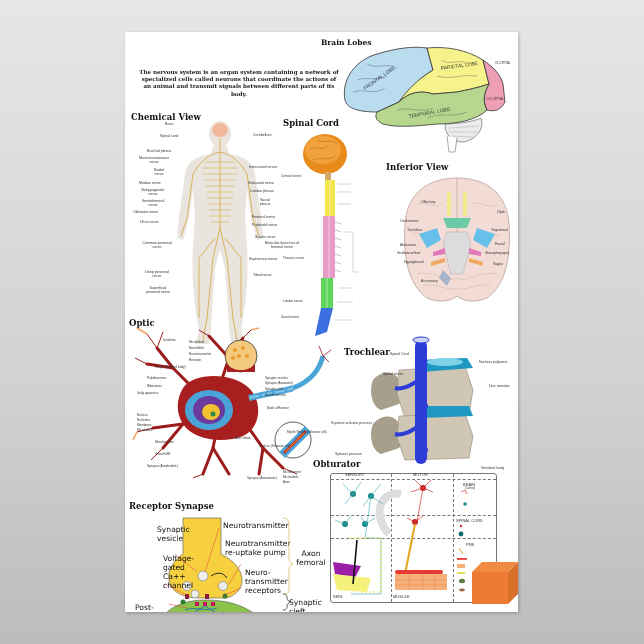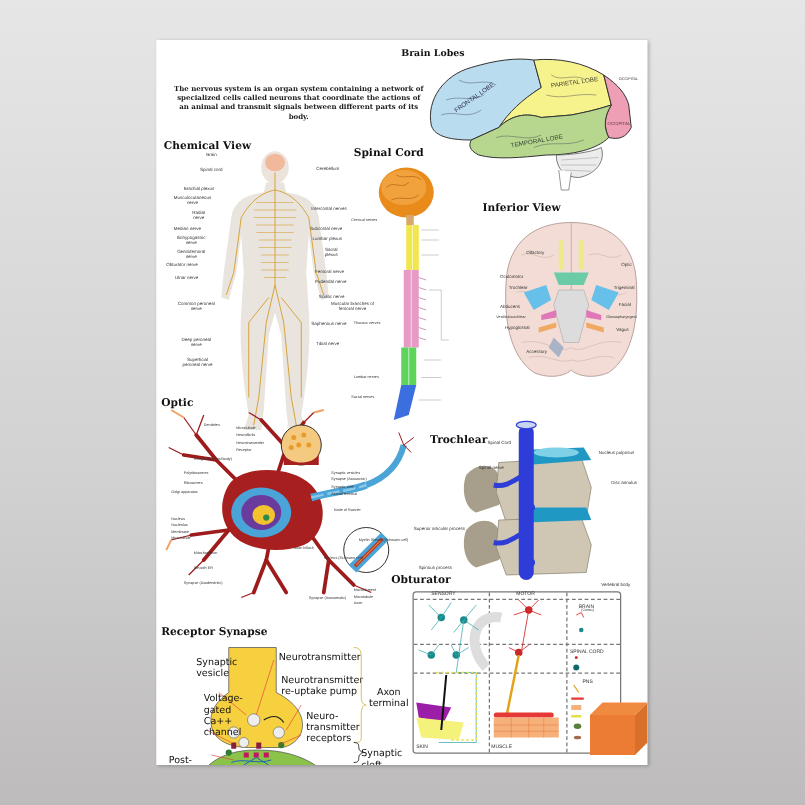--- a/index.html
+++ b/index.html
@@ -339,21 +339,21 @@
         <line x1="76" y1="50" x2="64" y2="70"></line>
         <line x1="0" y1="70" x2="20" y2="80"></line>
         <line x1="76" y1="74" x2="58" y2="82"></line>
         <line x1="4" y1="90" x2="22" y2="94"></line>
       </g>
   </svg>
   <div>
     <div class="syn-lbl" style="left:32px;top:493px;width:36px;white-space:normal;">Synaptic vesicle</div>
     <div class="syn-lbl" style="left:98px;top:489px;">Neurotransmitter</div>
     <div class="syn-lbl" style="left:100px;top:507px;width:66px;white-space:normal;text-align:left;">Neurotransmitter re-uptake pump</div>
-    <div class="syn-lbl" style="left:170px;top:517px;width:32px;white-space:normal;text-align:center;">Axon terminal</div>
+    <div class="syn-lbl" style="left:170px;top:517px;width:32px;white-space:normal;text-align:center;">Axon femoral</div>
     <div class="syn-lbl" style="left:6px;top:522px;width:38px;white-space:normal;margin-left:32px;">Voltage-gated Ca++ channel</div>
     <div class="syn-lbl" style="left:120px;top:536px;width:42px;white-space:normal;">Neuro-transmitter receptors</div>
     <div class="syn-lbl" style="left:10px;top:571px;width:50px;white-space:normal;">Post-synaptic density</div>
     <div class="syn-lbl" style="left:164px;top:566px;width:32px;white-space:normal;">Synaptic cleft</div>
 
   </div>
   <svg style="left:158px;top:486px;" width="10" height="96" viewBox="0 0 10 96">
     <path d="M0,0 C6,0 6,4 6,10 L6,40 C6,44 8,46 10,46 C8,46 6,48 6,52 L6,72 C6,76 4,76 0,76" stroke="#d8c05a" stroke-width="0.8" fill="none"></path>
     <path d="M0,76 C4,76 4,78 4,80 C4,82 6,84 8,84 C6,84 4,86 4,88 C4,90 4,92 0,92" stroke="#333" stroke-width="0.8" fill="none"></path>
   </svg>

